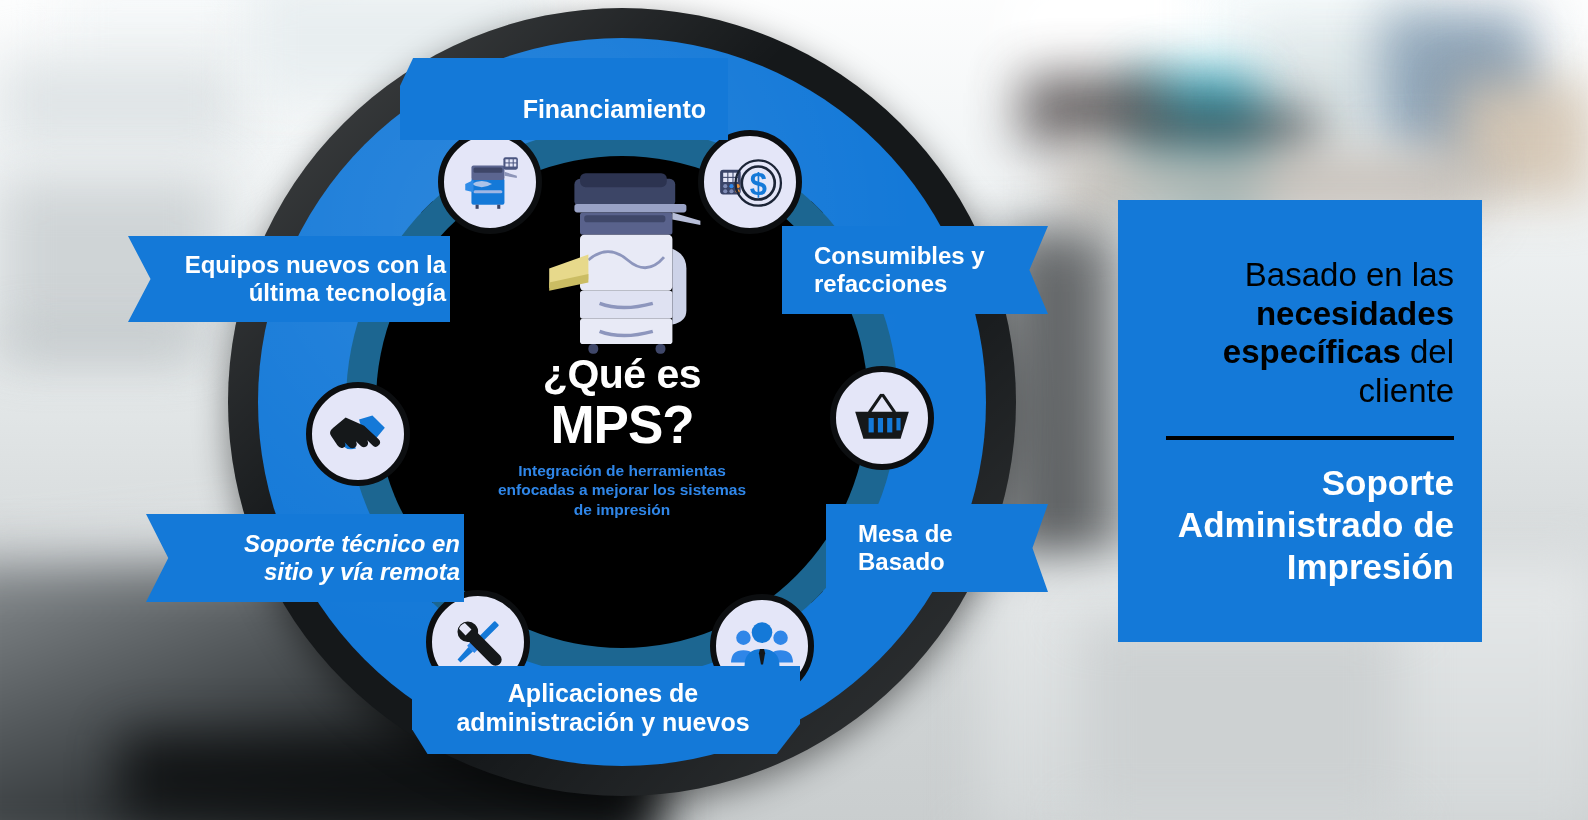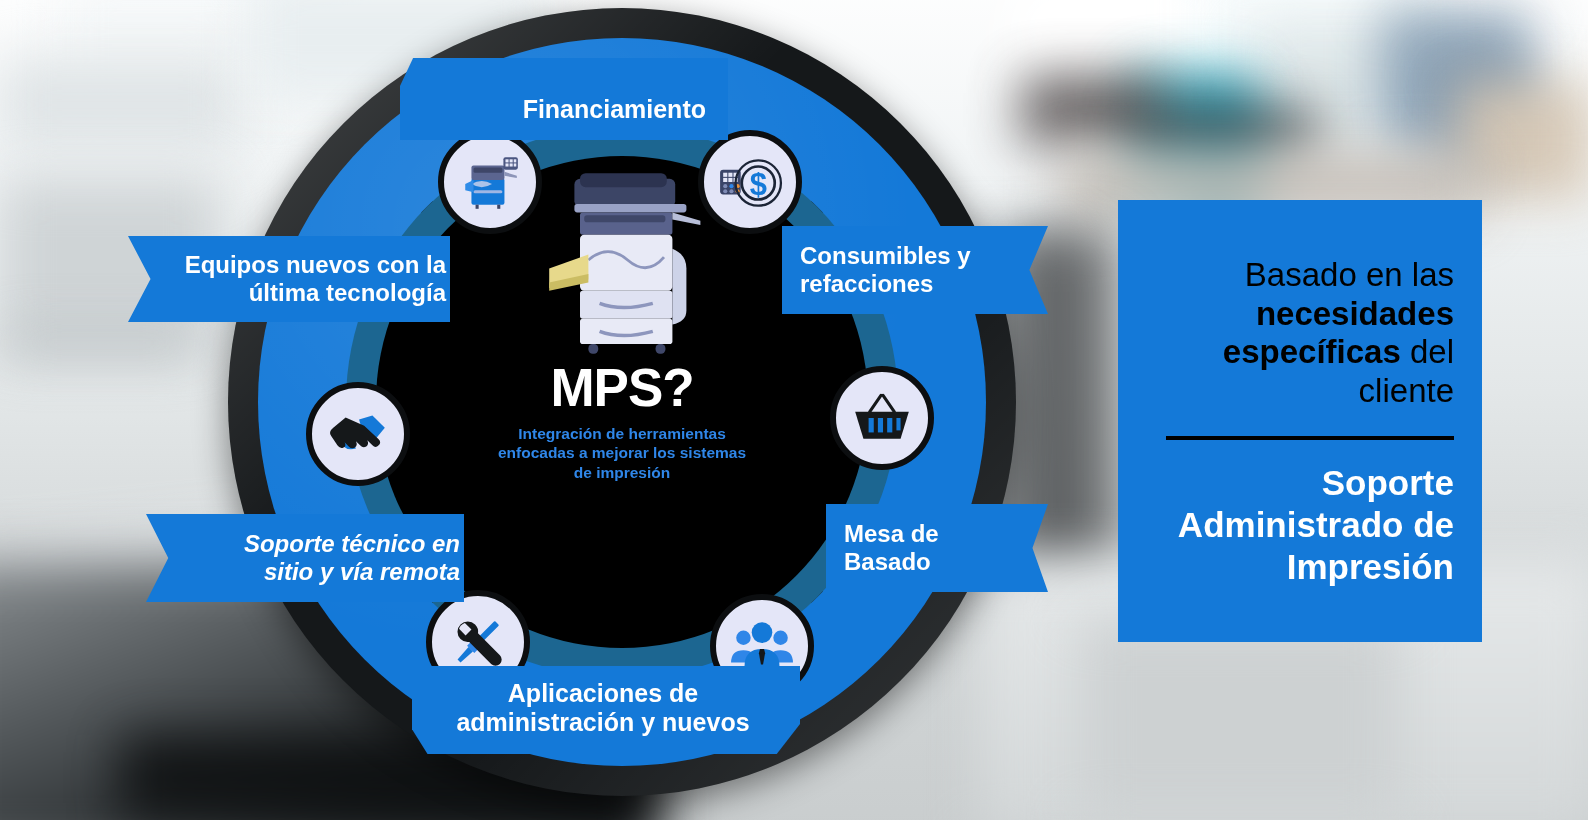--- a/index.html
+++ b/index.html
@@ -165,21 +165,21 @@
 
   .rb-left {
     clip-path: polygon(0% 0%, 100% 0%, 100% 100%, 0% 100%, 7% 50%);
     justify-content: flex-end;
     padding: 10px 4px 10px 46px;
     text-align: right;
   }
   .rb-right {
     clip-path: polygon(0% 0%, 100% 0%, 93% 50%, 100% 100%, 0% 100%);
     justify-content: flex-start;
-    padding: 10px 46px 10px 18px;
+    padding: 10px 46px 10px 32px;
     text-align: left;
   }
   .rb-top {
     clip-path: polygon(4% 0%, 100% 0%, 100% 100%, 0% 100%, 0% 34%);
     padding: 14px 22px 16px 60px;
     text-align: right; justify-content: flex-end;
   }
   .rb-bottom {
     clip-path: polygon(0% 0%, 100% 0%, 100% 66%, 94% 100%, 4% 100%, 0% 72%);
     padding: 12px 40px 16px 34px;
@@ -400,20 +400,21 @@
           <path d="M44 101 q16 6 38 0" stroke="#8d96bd" stroke-width="2.5" fill="none"></path>
           <rect x="30" y="112" width="66" height="18" rx="2" fill="#e8eaf6"></rect>
           <path d="M44 121 q16 6 38 0" stroke="#8d96bd" stroke-width="2.5" fill="none"></path>
           <path d="M96 62 q10 4 10 14 l0 30 q0 8 -10 10 z" fill="#cdd3e8"></path>
           <path d="M8 76 L36 66 L36 84 L8 90 Z" fill="#e7d98b"></path>
           <path d="M8 86 L36 80 L36 86 L8 92 Z" fill="#cbbd63"></path>
           <rect x="36" y="130" width="7" height="7" rx="3" fill="#3f4769"></rect>
           <rect x="84" y="130" width="7" height="7" rx="3" fill="#3f4769"></rect>
         </svg>
       </div>
+      <div class="q-line1">¿Qué es</div>
       <div class="q-line2">MPS?</div>
       <div class="q-desc">Integración de herramientas enfocadas a mejorar los sistemas de impresión</div>
     </div>
   </div>
 
   <div class="ribbon rb-top" id="ribbon-financiamiento">
     <span class="txt">Financiamiento</span>
   </div>
 
   <div class="ribbon rb-left" id="ribbon-equipos">

